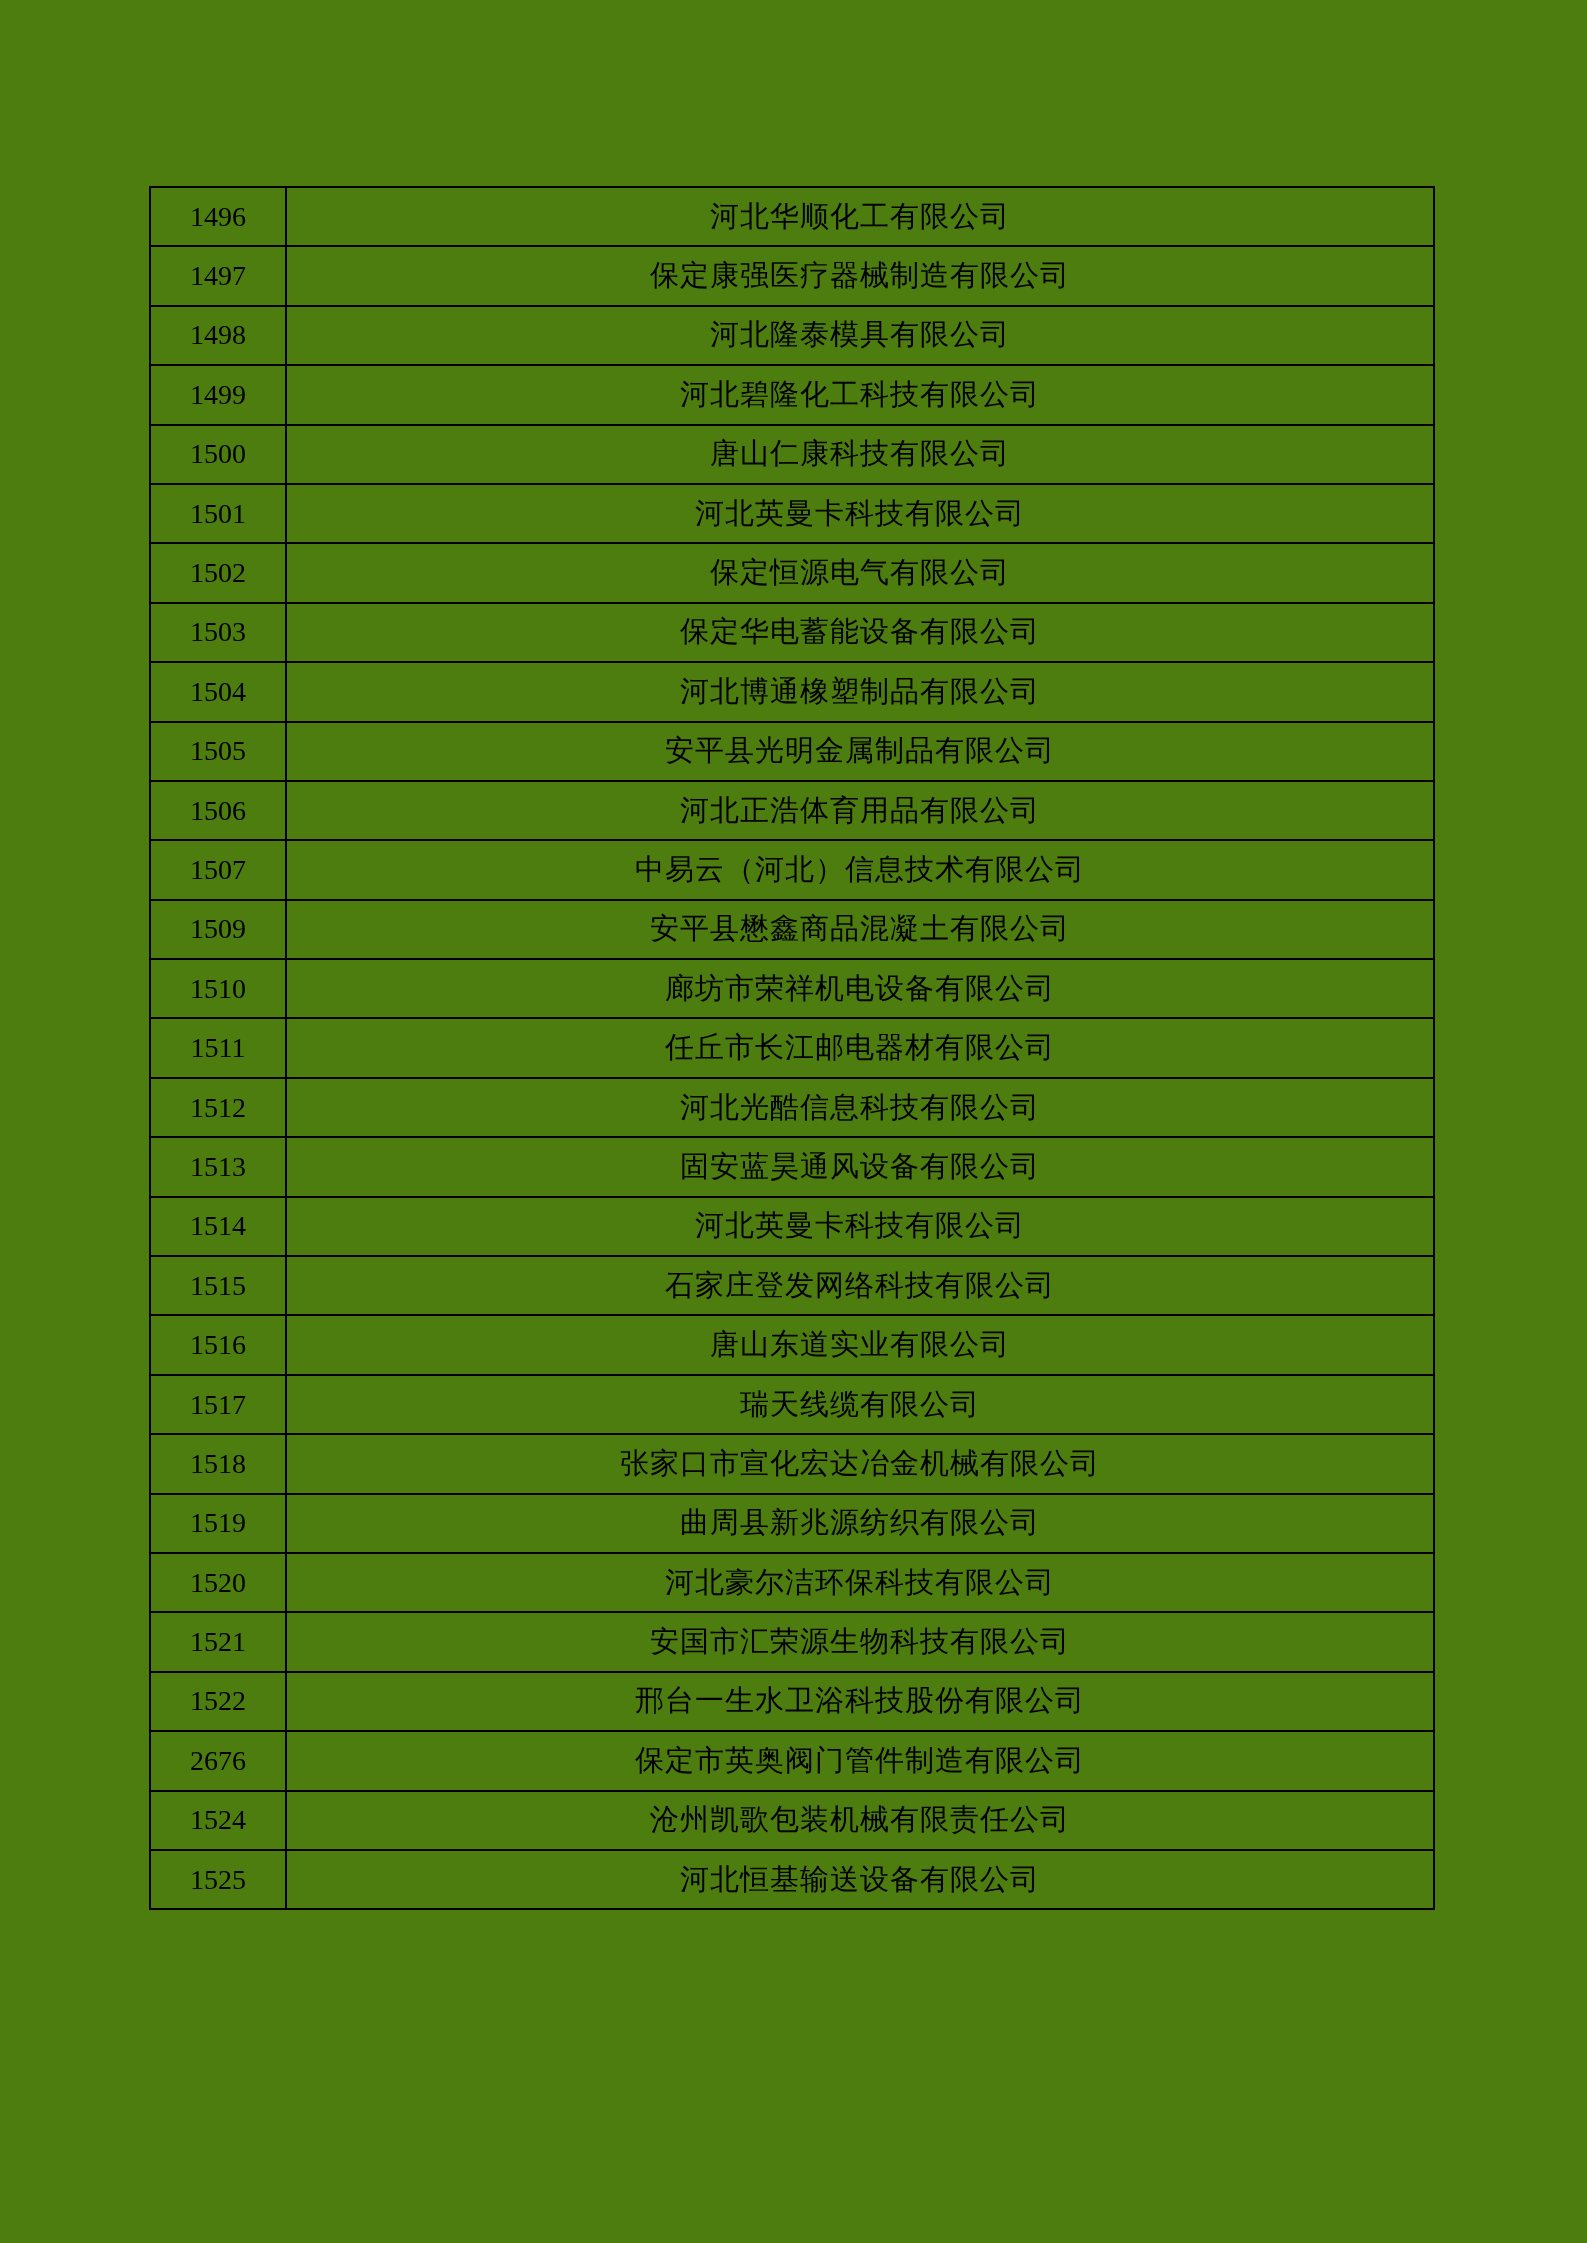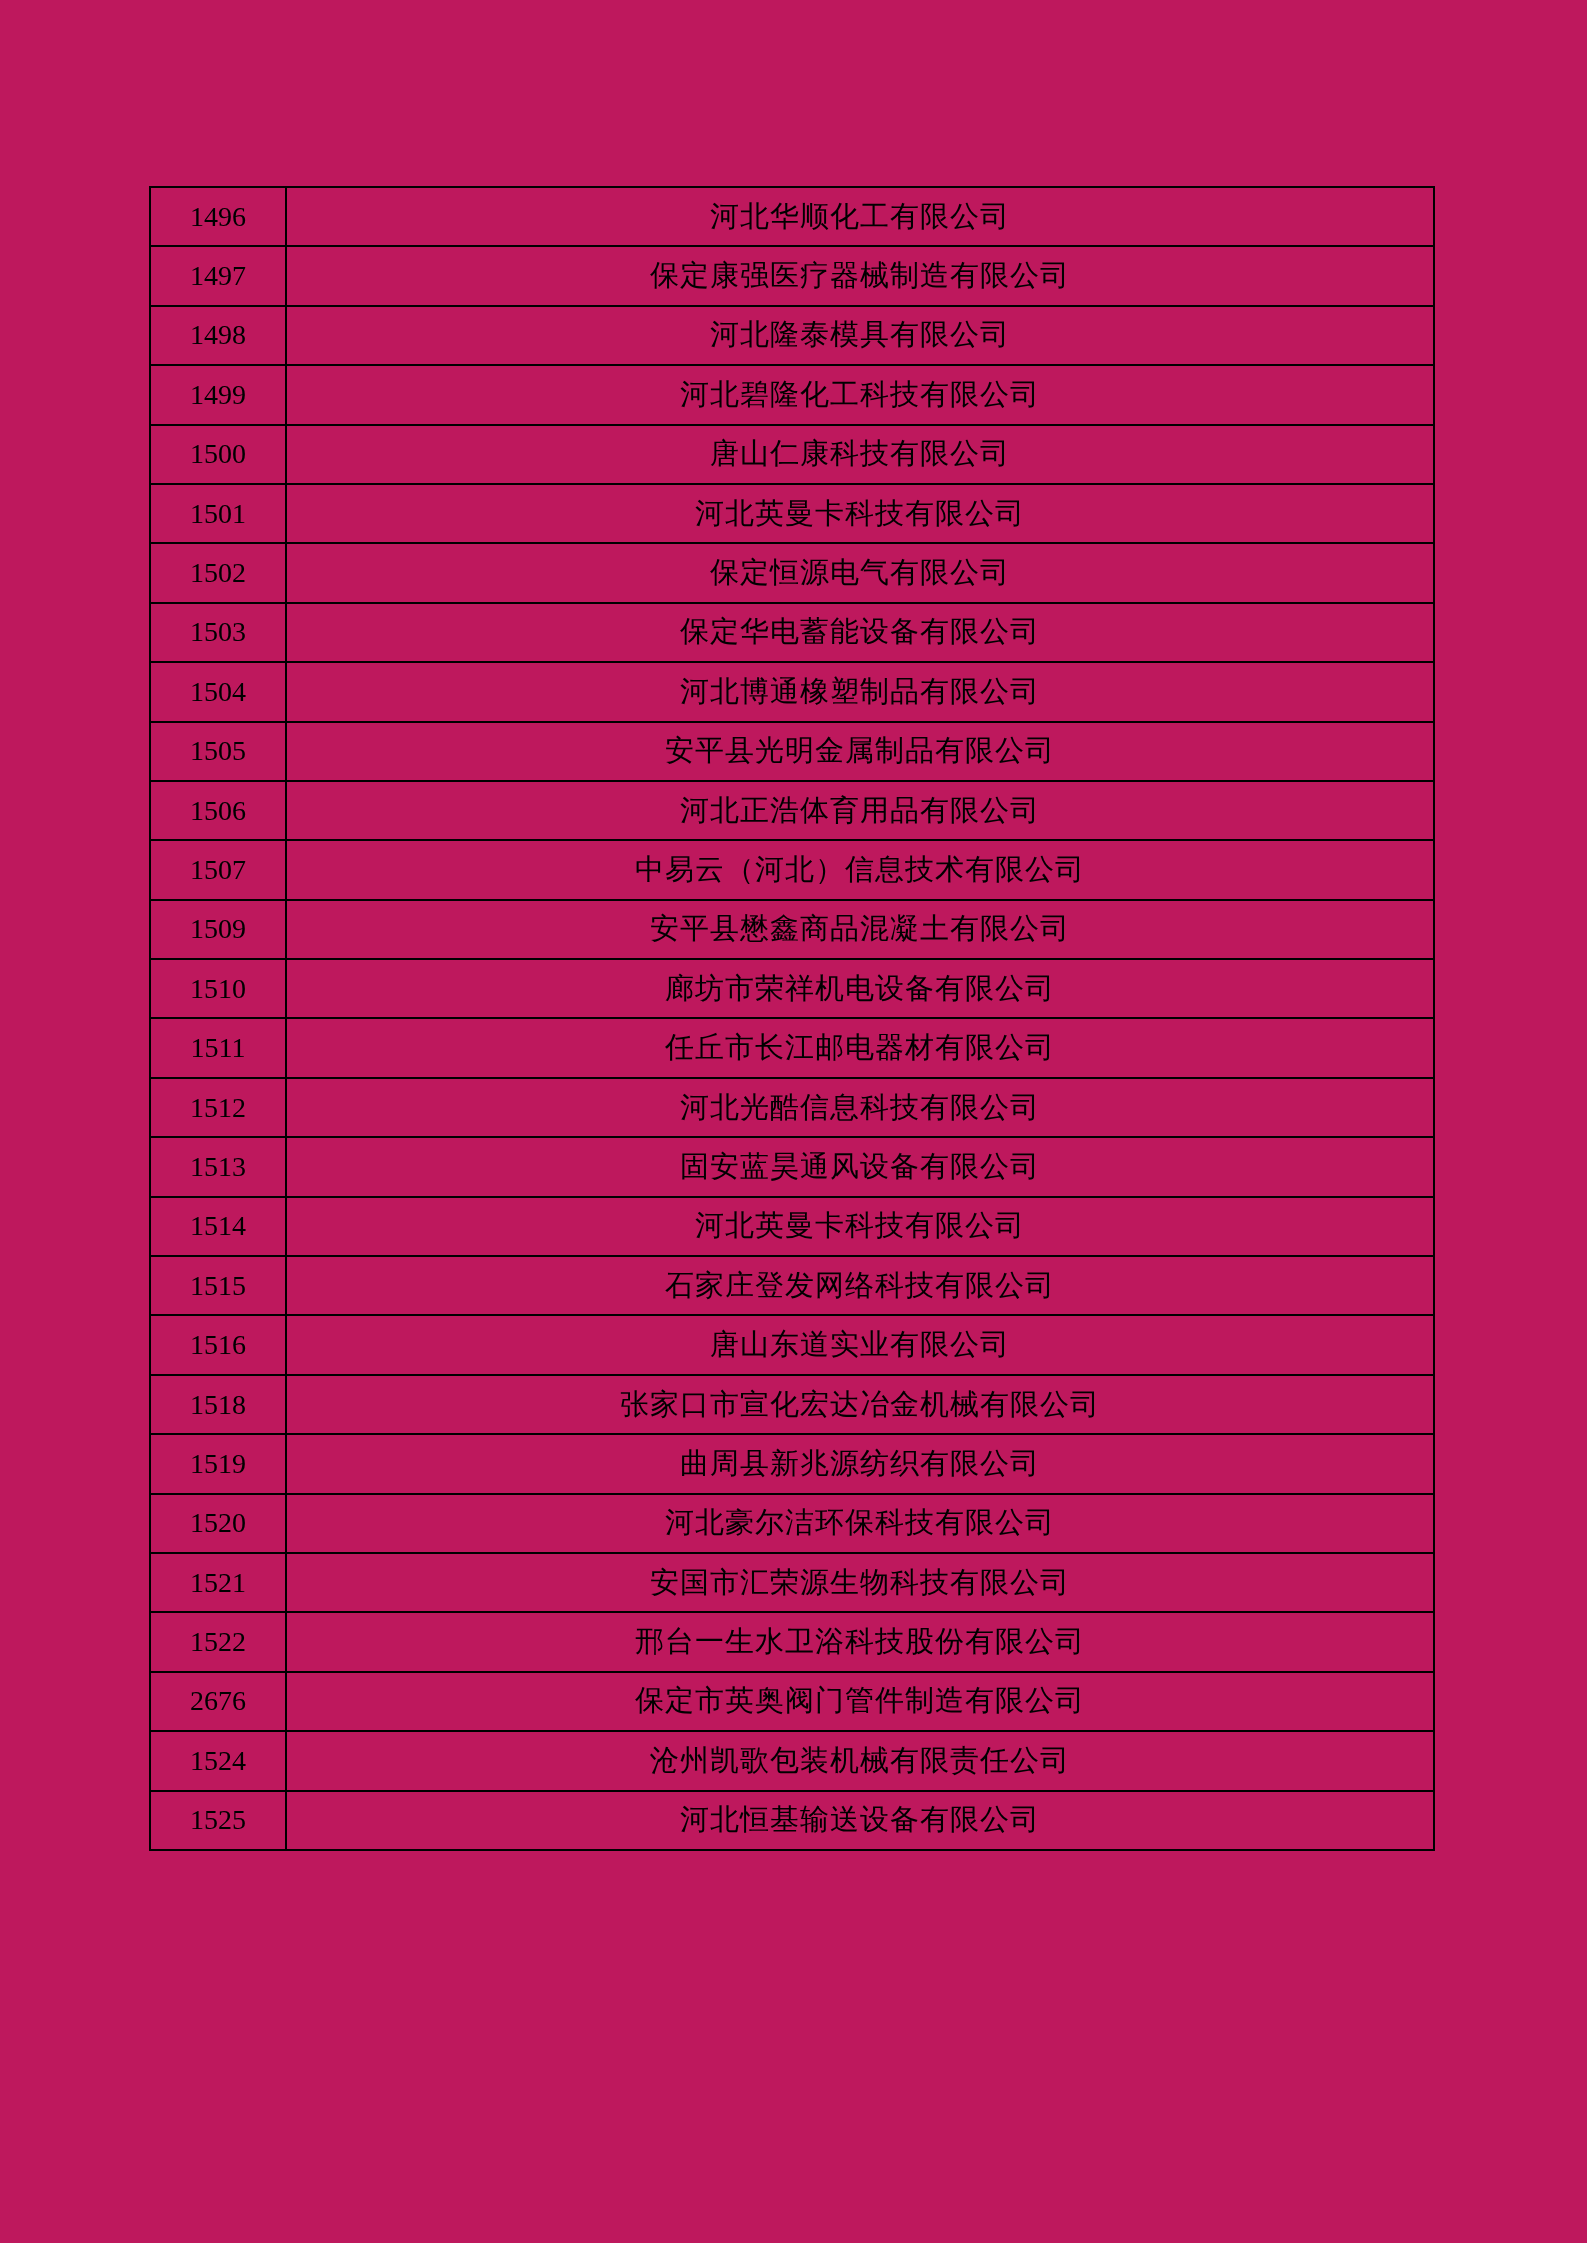--- a/index.html
+++ b/index.html
@@ -12,21 +12,21 @@
       height: 2243px;
       position: relative;
       overflow: hidden;
     }
     .page {
       position: absolute;
       left: 0;
       top: 0;
       width: 1587px;
       height: 2243px;
-      background: #be185d;
+      background: #4d7c0f;
     }
     table.list {
       position: absolute;
       left: 149px;
       top: 186px;
       width: 1286px;
       border-collapse: collapse;
       table-layout: fixed;
     }
     table.list td {
@@ -128,20 +128,24 @@
         </tr>
       <tr>
           <td class="num">1515</td>
           <td class="name">石家庄登发网络科技有限公司</td>
         </tr>
       <tr>
           <td class="num">1516</td>
           <td class="name">唐山东道实业有限公司</td>
         </tr>
       <tr>
+          <td class="num">1517</td>
+          <td class="name">瑞天线缆有限公司</td>
+        </tr>
+      <tr>
           <td class="num">1518</td>
           <td class="name">张家口市宣化宏达冶金机械有限公司</td>
         </tr>
       <tr>
           <td class="num">1519</td>
           <td class="name">曲周县新兆源纺织有限公司</td>
         </tr>
       <tr>
           <td class="num">1520</td>
           <td class="name">河北豪尔洁环保科技有限公司</td>

